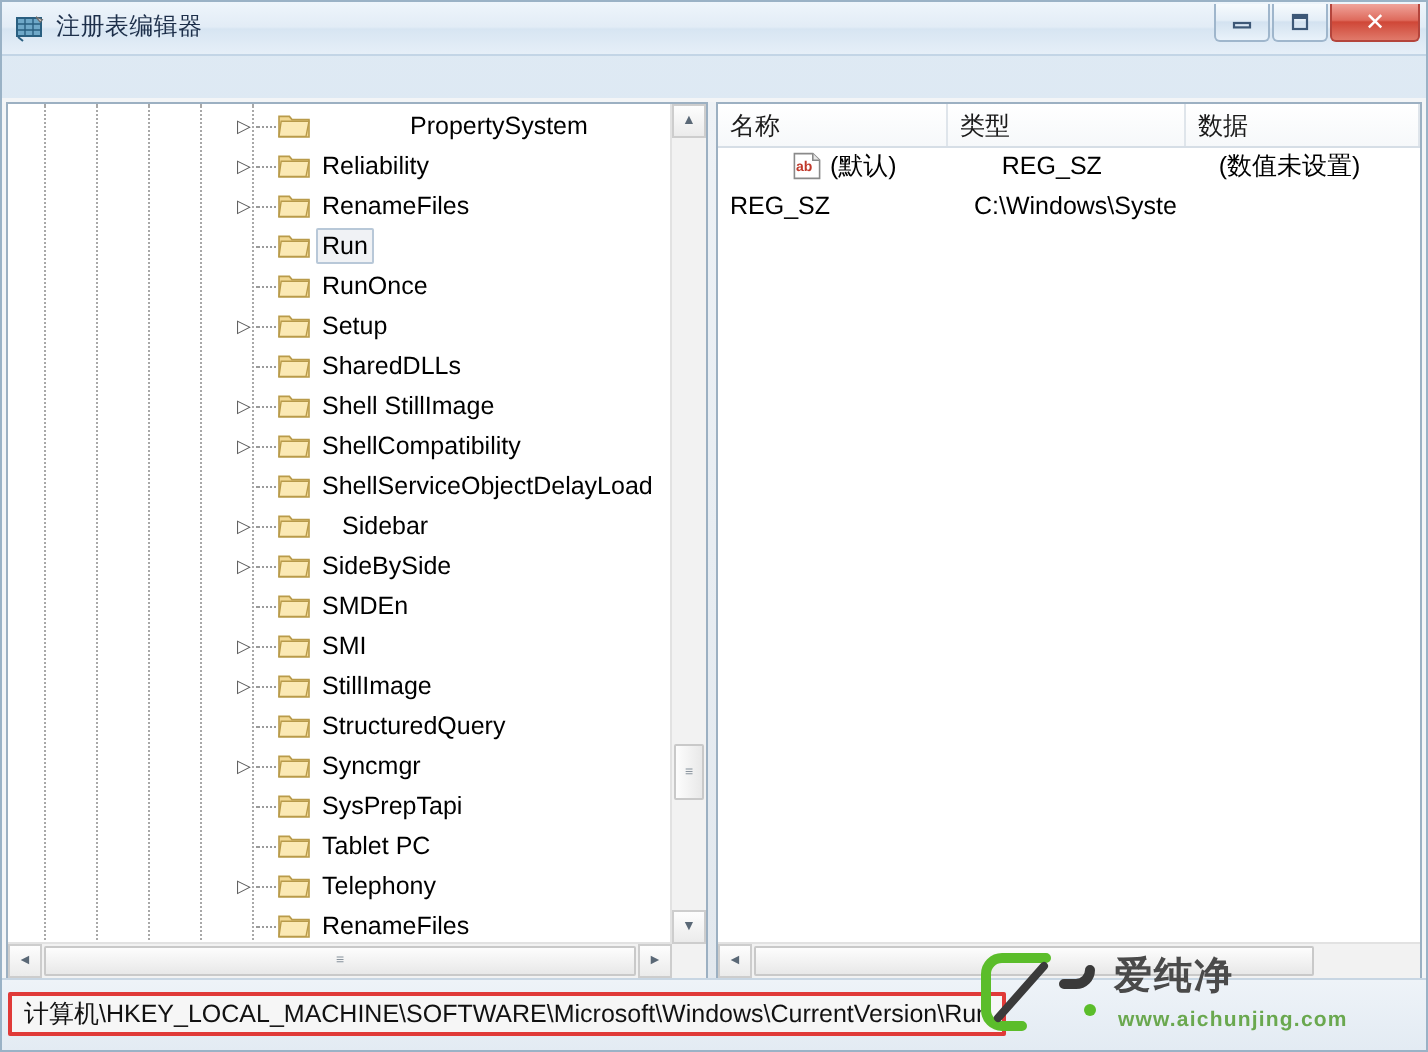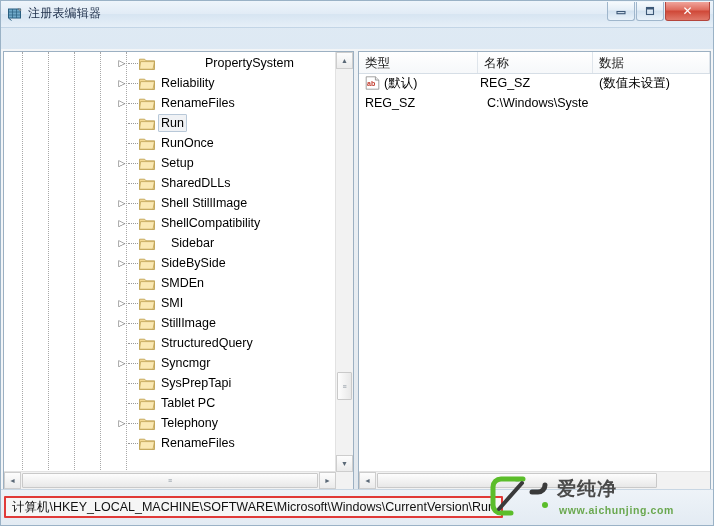--- a/index.html
+++ b/index.html
@@ -444,20 +444,28 @@
                 <div class="hline" style="left: 124px; top: 10px;"></div>
                 <div class="twist" style="left: 113px; top: 5px;">▷</div>
                 <span class="folder" style="left: 135px; top: 3px;"><svg width="16" height="13" viewBox="0 0 16 13">
                     <path d="M0.5 2.2 h5.2 l1.3 1.6 H15.5 v8.7 H0.5 z" fill="#f2d892" stroke="#b99b4a" stroke-width="0.8"></path>
                     <path d="M1.6 4.6 H15.5 l-1.5 7.6 H0.5 z" fill="#fbe9b4" stroke="#b99b4a" stroke-width="0.7"></path>
                   </svg></span>
                 <span class="tlabel" style="left: 154px; top: 1px;">ShellCompatibility</span>
               </div>
               <div class="trow">
                 <div class="hline" style="left: 124px; top: 10px;"></div>
+                <span class="folder" style="left: 135px; top: 3px;"><svg width="16" height="13" viewBox="0 0 16 13">
+                    <path d="M0.5 2.2 h5.2 l1.3 1.6 H15.5 v8.7 H0.5 z" fill="#f2d892" stroke="#b99b4a" stroke-width="0.8"></path>
+                    <path d="M1.6 4.6 H15.5 l-1.5 7.6 H0.5 z" fill="#fbe9b4" stroke="#b99b4a" stroke-width="0.7"></path>
+                  </svg></span>
+                <span class="tlabel" style="left: 154px; top: 1px;">ShellServiceObjectDelayLoad</span>
+              </div>
+              <div class="trow">
+                <div class="hline" style="left: 124px; top: 10px;"></div>
                 <div class="twist" style="left: 113px; top: 5px;">▷</div>
                 <span class="folder" style="left: 135px; top: 3px;"><svg width="16" height="13" viewBox="0 0 16 13">
                     <path d="M0.5 2.2 h5.2 l1.3 1.6 H15.5 v8.7 H0.5 z" fill="#f2d892" stroke="#b99b4a" stroke-width="0.8"></path>
                     <path d="M1.6 4.6 H15.5 l-1.5 7.6 H0.5 z" fill="#fbe9b4" stroke="#b99b4a" stroke-width="0.7"></path>
                   </svg></span>
                 <span class="tlabel" style="left: 164px; top: 1px;">Sidebar</span>
               </div>
               <div class="trow">
                 <div class="hline" style="left: 124px; top: 10px;"></div>
                 <div class="twist" style="left: 113px; top: 5px;">▷</div>
@@ -569,27 +577,27 @@
             <span>►</span>
           </div>
         </div>
         <div class="sb-corner"></div>
       </div>
 
       <div class="splitter"></div>
 
       <div class="pane pane-right">
         <div class="lv-header" id="lv-header">
+            <div class="lv-col" style="width: 118px;">名称</div>
             <div class="lv-col" style="width: 122px;">类型</div>
-            <div class="lv-col" style="width: 118px;">名称</div>
             <div class="lv-col" style="width: 120px;">数据</div>
           </div>
         <div class="lv-rows" id="lv-rows">
             <div class="lv-row">
-              <div class="lv-cell" style="width: 118px;">
+              <div class="lv-cell" style="width: 118px; margin-left: 31px;">
                 <span class="abicon"><svg width="15" height="14" viewBox="0 0 15 14">
                     <path d="M1.2 0.8 h9.2 l3.4 3.3 v9.1 h-12.6 z" fill="#ffffff" stroke="#8a8a8a" stroke-width="0.8"></path>
                     <path d="M10.4 0.8 v3.3 h3.4" fill="#e8e8e8" stroke="#8a8a8a" stroke-width="0.8"></path>
                     <text x="2" y="9.6" font-family="Liberation Sans, sans-serif" font-size="7" font-weight="bold" fill="#c0392b">ab</text>
                   </svg></span>
                 <span>(默认)</span>
               </div>
               <div class="lv-cell" style="width: 122px;">REG_SZ</div>
               <div class="lv-cell" style="width: 120px;">(数值未设置)</div>
             </div>

